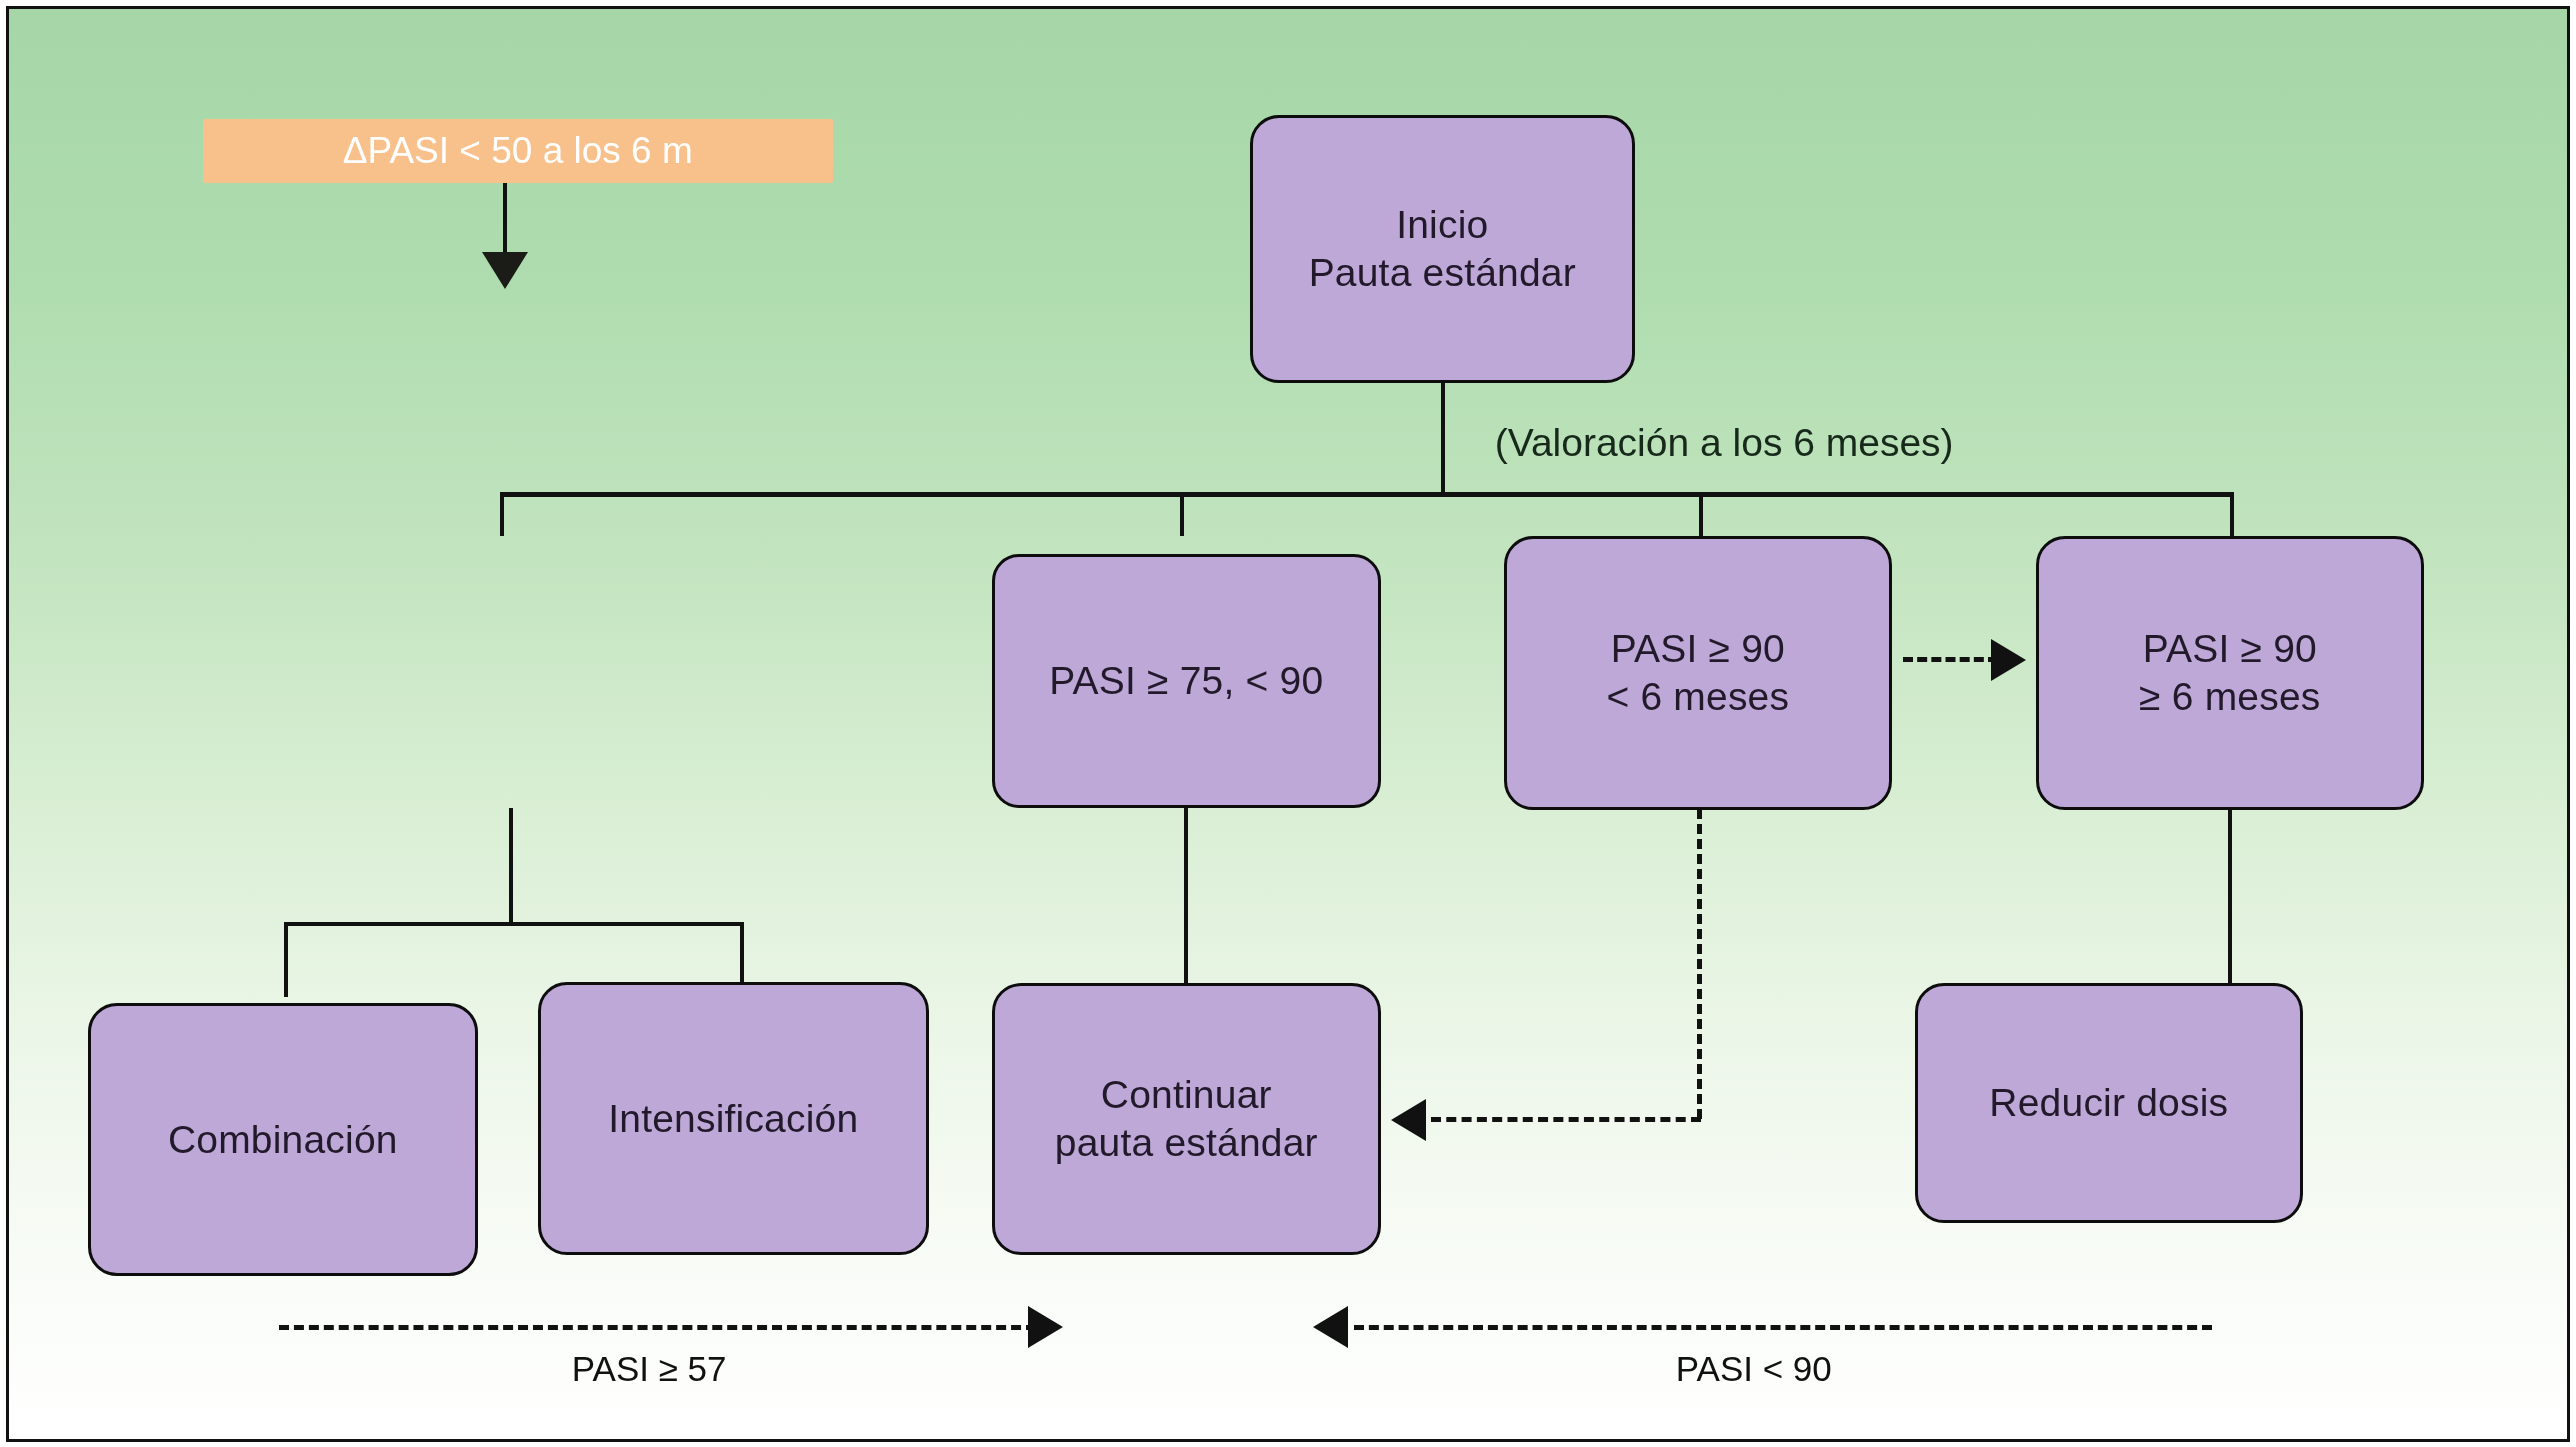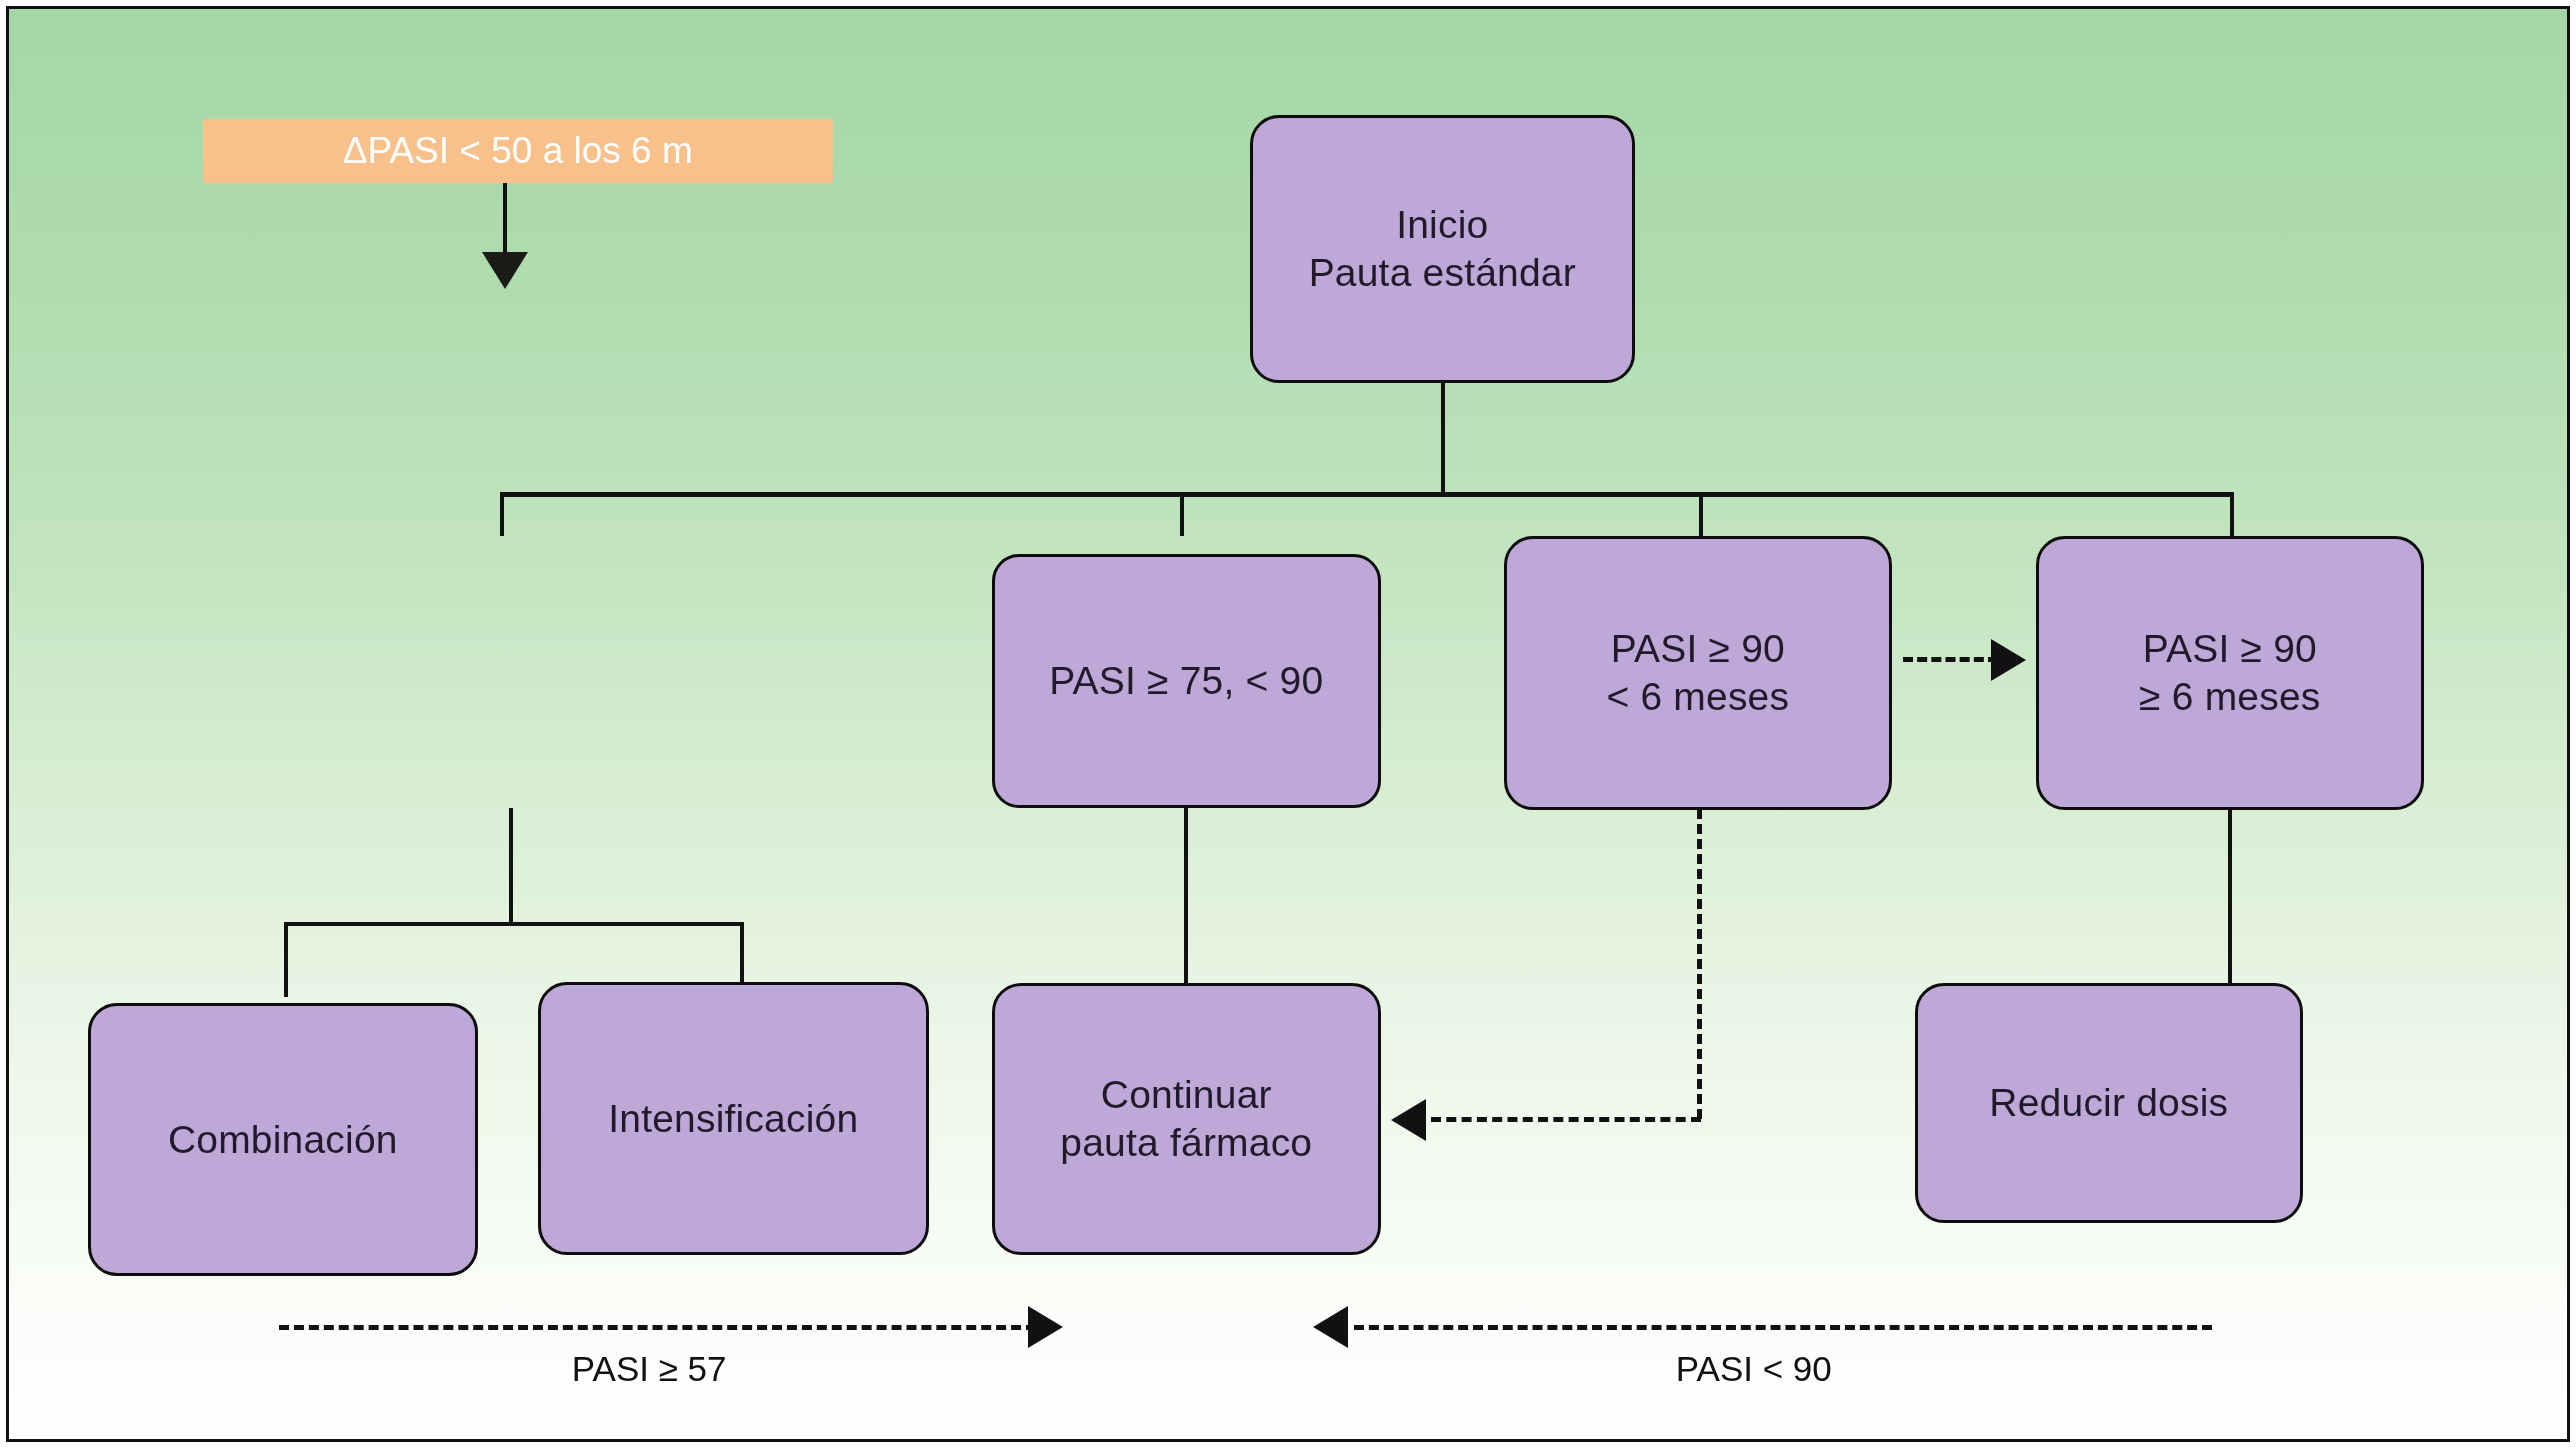--- a/index.html
+++ b/index.html
@@ -147,20 +147,21 @@
 
     <div class="ln v" style="left:494px; top:126px; height:123px;"></div>
     <div class="arrow down" style="left:473px; top:243px;"></div>
 
 
     <div class="node" style="left:1241px; top:106px; width:385px; height:268px;">Inicio
 Pauta estándar</div>
 
     <div class="ln v" style="left:1432px; top:374px; height:112px;"></div>
 
+    <div class="caption" style="left:1486px; top:412px;">(Valoración a los 6 meses)</div>
 
     <div class="ln h" style="left:491px; top:483px; width:1734px; height:4.9px;"></div>
     <div class="ln v" style="left:491px; top:483px; height:44px;"></div>
     <div class="ln v" style="left:1171px; top:483px; height:44px;"></div>
     <div class="ln v" style="left:1690px; top:483px; height:44px;"></div>
     <div class="ln v" style="left:2221px; top:483px; height:44px;"></div>
 
 
     <div class="node" style="left:983px; top:545px; width:389px; height:254px;border-radius:27px;">PASI ≥ 75, &lt; 90</div>
 
@@ -178,21 +179,21 @@
     <div class="ln v" style="left:275px; top:913px; height:75px;"></div>
     <div class="ln v" style="left:731px; top:913px; height:75px;"></div>
 
     <div class="node" style="left:79px; top:994px; width:390px; height:273px;">Combinación</div>
 
     <div class="node" style="left:529px; top:973px; width:391px; height:273px;">Intensificación</div>
 
     <div class="ln v" style="left:1175px; top:799px; height:177px;"></div>
 
     <div class="node" style="left:983px; top:974px; width:389px; height:272px;">Continuar
-pauta fármaco</div>
+pauta estándar</div>
 
     <div class="dash-v" style="left:1688px; top:800px; height:310px;"></div>
     <div class="dash-h" style="left:1422px; top:1108px; width:270px;"></div>
     <div class="arrow left" style="left:1382px; top:1090px;"></div>
 
     <div class="ln v" style="left:2219px; top:800px; height:176px;"></div>
 
     <div class="node" style="left:1906px; top:974px; width:388px; height:240px;">Reducir dosis</div>
 
     <div class="dash-h" style="left:270px; top:1316px; width:757px;"></div>

